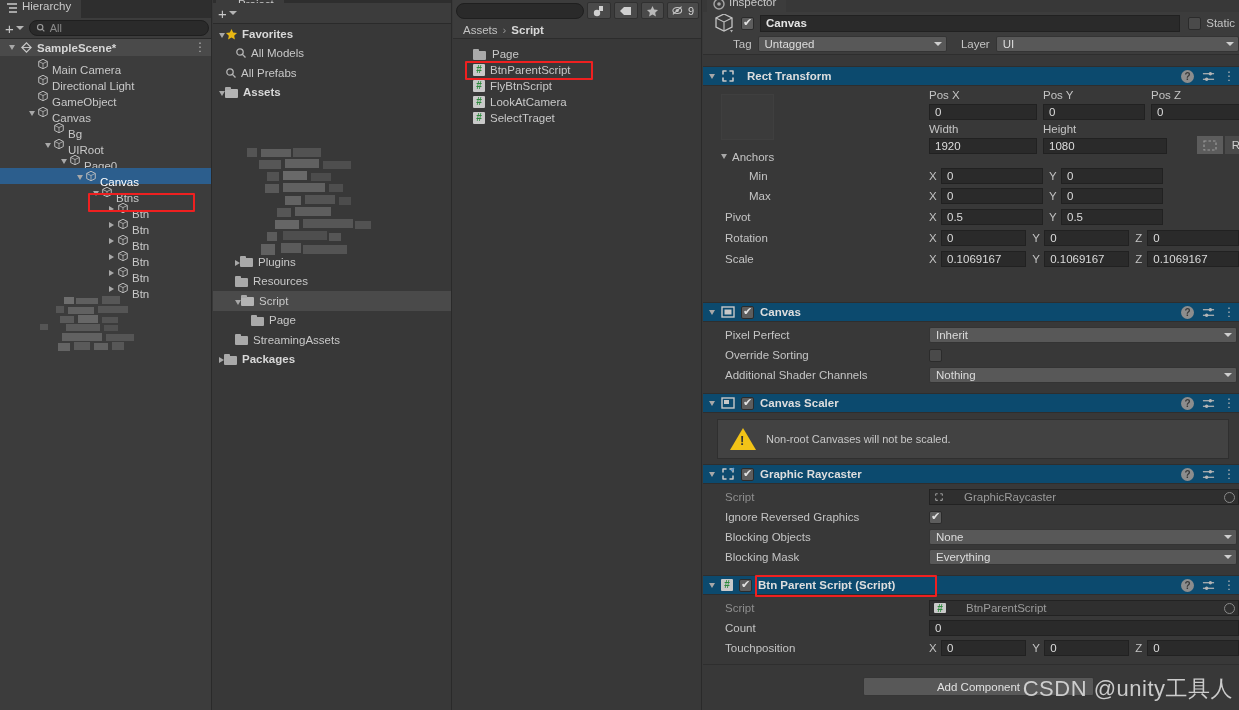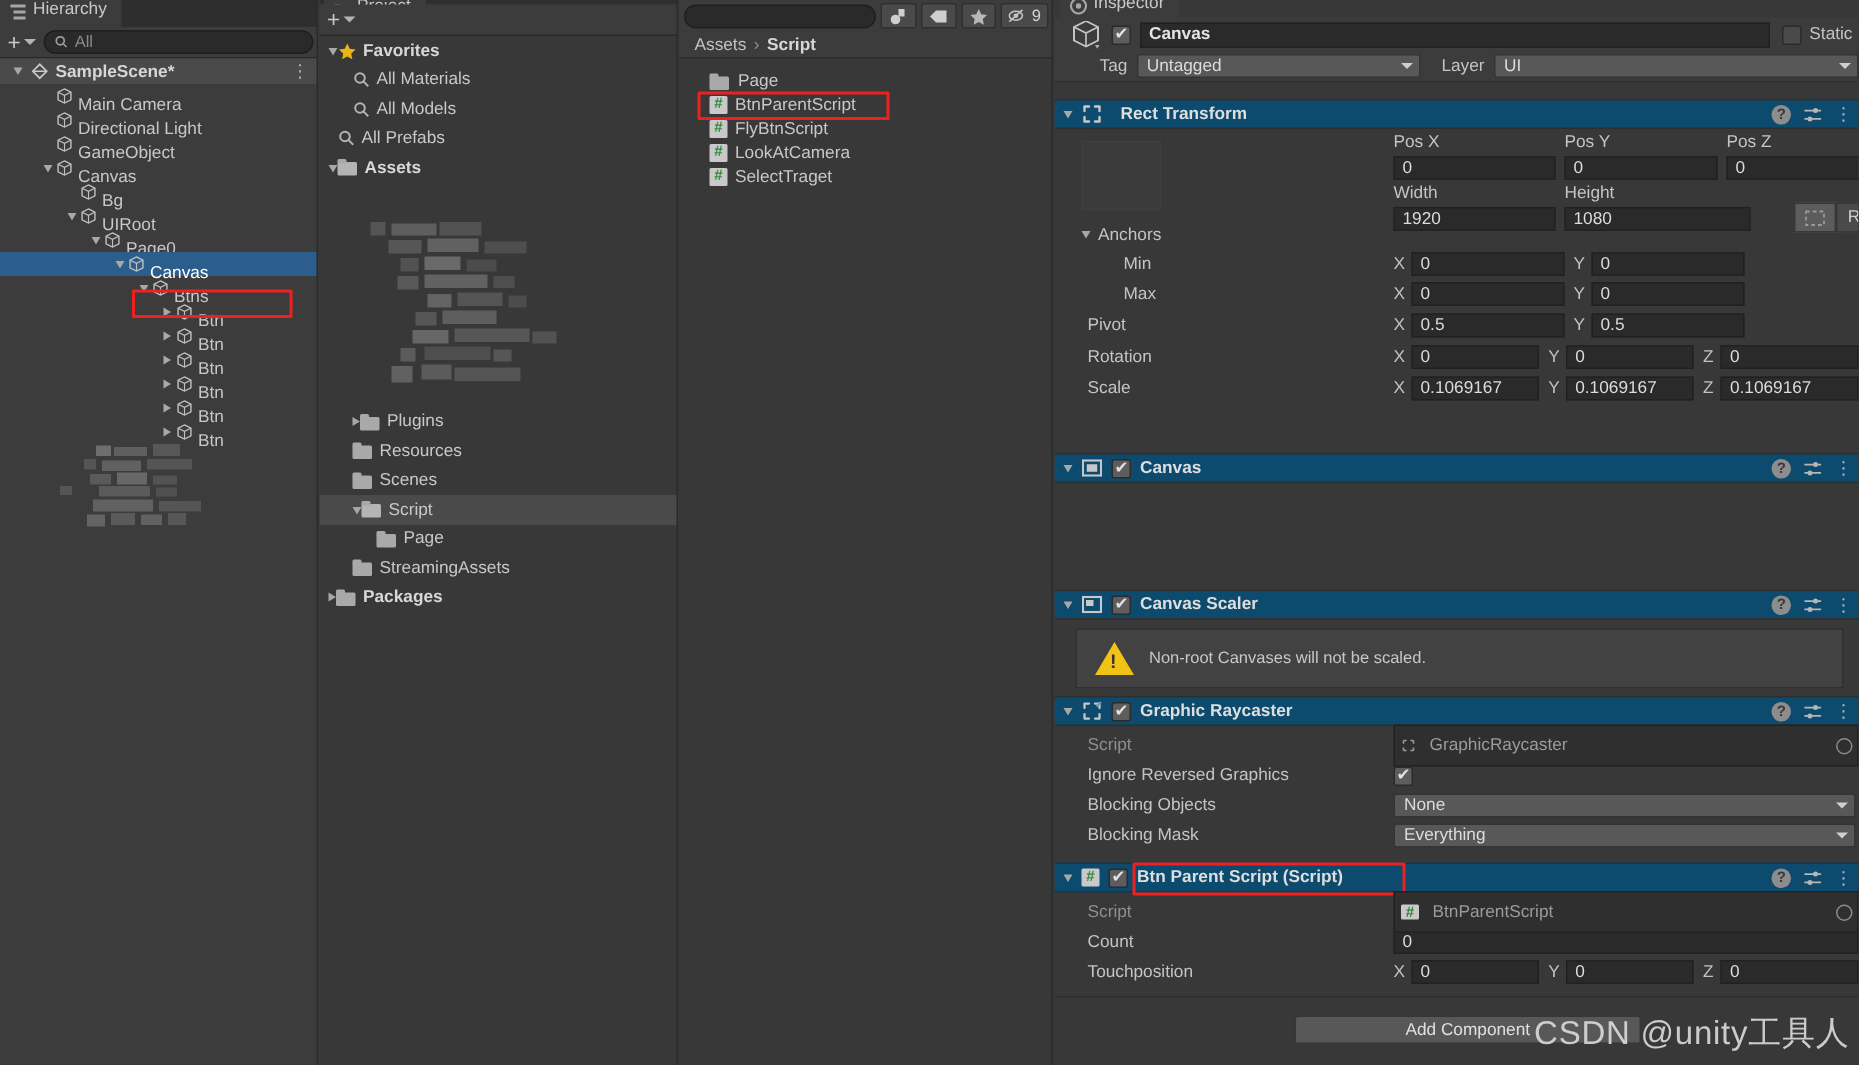--- a/index.html
+++ b/index.html
@@ -159,22 +159,22 @@
   .warnbox {
     margin: 6px 10px 6px 14px; background: #424242; border: 1px solid #2f2f2f;
     height: 40px; display:flex; align-items:center; gap: 10px; padding-left: 12px;
   }
   .warn-tri { width: 0; height: 0; border-left: 13px solid transparent;
      border-right: 13px solid transparent; border-bottom: 22px solid #f2c317; position: relative;}
   .warn-tri:after { content:"!"; position:absolute; left:-3px; top:5px; color:#333;
      font-weight:bold; font-size:13px; }
 
   .objfield {
-    height: 28px; background: #2f2f2f; border: 1px solid #222; display:flex;
-    align-items:center; padding-left: 4px; gap:9px; color:#9b9b9b; font-size:11.5px;
+    height: 16px; background: #2f2f2f; border: 1px solid #222; display:flex;
+    align-items:center; padding-left: 4px; gap:20px; color:#9b9b9b; font-size:11.5px;
     position: relative;
   }
   .objfield .dot { position:absolute; right:3px; width:11px;height:11px;border-radius:50%;
      border:1px solid #8a8a8a;}
   .addcomp {
     position:absolute; left: 160px; bottom: 14px; width: 231px; height: 19px;
     background: #585858; border: 1px solid #363636; border-radius: 2px;
     display:flex; align-items:center; justify-content:center; color:#e0e0e0; font-size: 11.5px;
   }
   .watermark {
@@ -396,28 +396,20 @@
               <path d="M7 1 L8.8 4.9 L13 5.4 L9.9 8.3 L10.7 12.5 L7 10.4 L3.3 12.5 L4.1 8.3 L1 5.4 L5.2 4.9 Z" fill="#e8b713"></path>
             </svg>
             <span class="lbl bold">Favorites</span>
           </div>
           <div class="prow" style="padding-left: 22px;">
             <span class="tw"></span>
             <svg width="12" height="12" viewBox="0 0 12 12" style="flex:0 0 12px">
               <circle cx="5" cy="5" r="3.2" fill="none" stroke="#b4b4b4" stroke-width="1.3"></circle>
               <line x1="7.4" y1="7.4" x2="10.5" y2="10.5" stroke="#b4b4b4" stroke-width="1.3"></line>
             </svg>
-            <span class="lbl">All Materials</span>
-          </div>
-          <div class="prow" style="padding-left: 22px;">
-            <span class="tw"></span>
-            <svg width="12" height="12" viewBox="0 0 12 12" style="flex:0 0 12px">
-              <circle cx="5" cy="5" r="3.2" fill="none" stroke="#b4b4b4" stroke-width="1.3"></circle>
-              <line x1="7.4" y1="7.4" x2="10.5" y2="10.5" stroke="#b4b4b4" stroke-width="1.3"></line>
-            </svg>
             <span class="lbl">All Models</span>
           </div>
           <div class="prow" style="padding-left: 12px;">
             <span class="tw"></span>
             <svg width="12" height="12" viewBox="0 0 12 12" style="flex:0 0 12px">
               <circle cx="5" cy="5" r="3.2" fill="none" stroke="#b4b4b4" stroke-width="1.3"></circle>
               <line x1="7.4" y1="7.4" x2="10.5" y2="10.5" stroke="#b4b4b4" stroke-width="1.3"></line>
             </svg>
             <span class="lbl">All Prefabs</span>
           </div>
@@ -435,27 +427,20 @@
               <i></i>
             </span>
             <span class="lbl">Plugins</span>
           </div>
           <div class="prow" style="padding-left: 22px;">
             <span class="tw"></span>
             <span class="folder">
               <i></i>
             </span>
             <span class="lbl">Resources</span>
-          </div>
-          <div class="prow" style="padding-left: 22px;">
-            <span class="tw"></span>
-            <span class="folder">
-              <i></i>
-            </span>
-            <span class="lbl">Scenes</span>
           </div>
           <div class="prow sel" style="padding-left: 22px;">
             <span class="tw"><span class="tri-d"></span></span>
             <span class="folder open">
               <i></i>
             </span>
             <span class="lbl">Script</span>
           </div>
           <div class="prow" style="padding-left: 38px;">
             <span class="tw"></span>
@@ -734,20 +719,40 @@
           <span class="qmark">?</span>
           <svg width="13" height="13" viewBox="0 0 14 14">
             <line x1="1" y1="4" x2="13" y2="4" stroke="#b6b6b6" stroke-width="1.3"></line>
             <line x1="1" y1="10" x2="13" y2="10" stroke="#b6b6b6" stroke-width="1.3"></line>
             <circle cx="9" cy="4" r="1.8" fill="#b6b6b6"></circle>
               <circle cx="5" cy="10" r="1.8" fill="#b6b6b6"></circle>
           </svg>
           <span class="kebab3">⋮</span>
         </span>
       </div>
+      <div class="comp-body">
+        <div class="frow">
+          <span class="flabel">Pixel Perfect</span>
+          <div class="dropdown" style="width:308px">
+            <span>Inherit</span>
+            <span class="dc"></span>
+          </div>
+        </div>
+        <div class="frow">
+          <span class="flabel">Override Sorting</span>
+          <div class="chk off"></div>
+        </div>
+        <div class="frow">
+          <span class="flabel">Additional Shader Channels</span>
+          <div class="dropdown" style="width:308px">
+            <span>Nothing</span>
+            <span class="dc"></span>
+          </div>
+        </div>
+      </div>
     </div>
 
     <div style="position:absolute;top:393px;left:0;right:0;">
       <div class="comp-head">
         <span class="tri-d"></span>
         <svg width="14" height="14" viewBox="0 0 14 14">
           <rect x="1" y="2" width="12" height="10" fill="none" stroke="#c8c8c8" stroke-width="1.4"></rect>
           <rect x="3" y="4" width="5" height="4" fill="#c8c8c8"></rect>
         </svg>
         <div class="chk on"></div>

